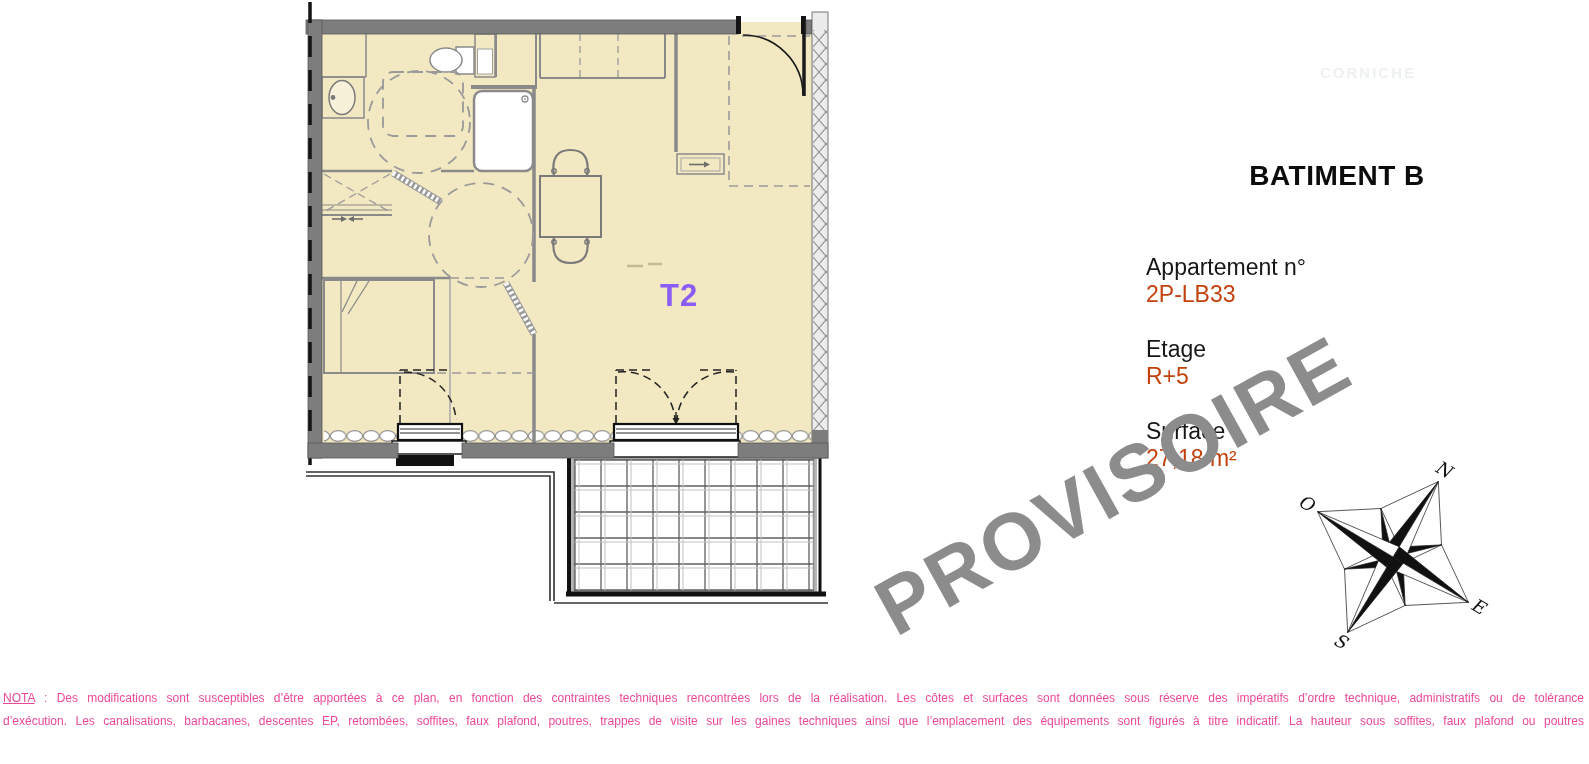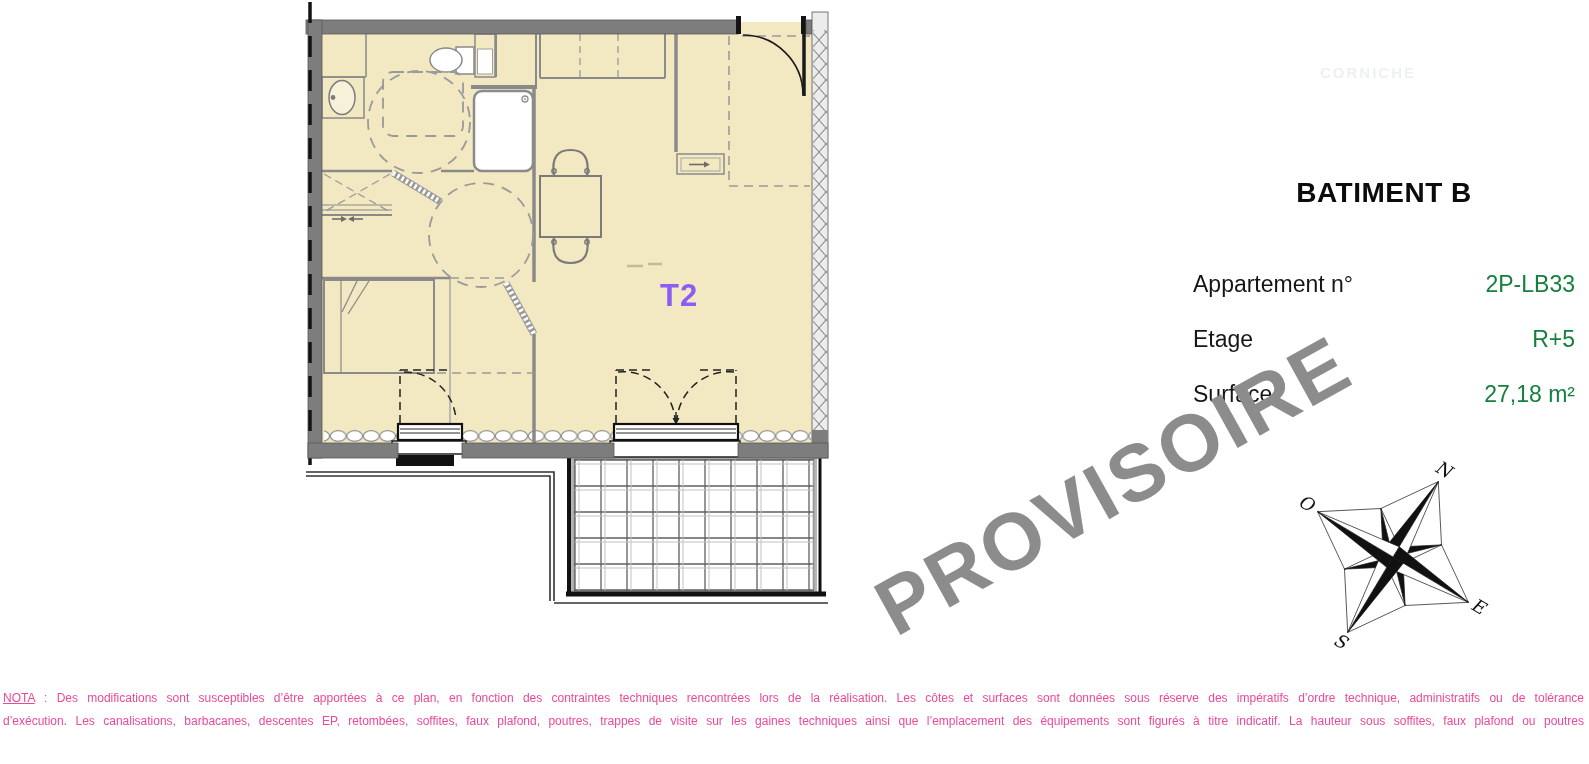--- a/index.html
+++ b/index.html
@@ -4,26 +4,26 @@
 <style>
   html,body{margin:0;padding:0;background:#fff;}
   body{width:1589px;height:764px;position:relative;overflow:hidden;
        font-family:"Liberation Sans", sans-serif;color:#111;}
   .stage{position:absolute;inset:0;}
   svg text{font-family:"DejaVu Serif", serif;}
   .unit-label{position:absolute;left:660px;top:278px;font-size:31px;font-weight:700;
               letter-spacing:1px;color:#8b5cf6;}
   .ghost-logo{position:absolute;left:1320px;top:64px;font-size:15px;font-weight:700;
               letter-spacing:2px;color:#eef1f1;}
-  .info-panel{position:absolute;left:1146px;top:177px;width:382px;margin-left:47px;}
+  .info-panel{position:absolute;left:1146px;top:160px;width:382px;}
   .info-title{text-align:center;font-size:28px;font-weight:700;letter-spacing:.5px;color:#0c0c0c;}
   .info-rows{margin-top:62px;}
-  .info-row{display:flex;justify-content:space-between;align-items:baseline;margin-bottom:28px;}
+  .info-row{display:flex;justify-content:space-between;align-items:baseline;margin-bottom:28px;flex-direction:column;}
   .info-row .lbl{font-size:23px;color:#161616;}
-  .info-row .val{font-size:23px;color:#15803d;text-align:right;}
+  .info-row .val{font-size:23px;color:#c2410c;text-align:right;}
   .watermark{position:absolute;left:905px;top:562px;transform-origin:0 100%;
              transform:rotate(-29deg);font-size:80px;font-weight:700;letter-spacing:3px;
              color:#8c8c8c;white-space:nowrap;}
   .nota{position:absolute;left:3px;right:5px;top:687px;font-size:12px;line-height:23px;color:#ec4899;}
   .nota .jline{height:23px;overflow:hidden;text-align:justify;text-align-last:justify;}
   .nota .lastline{height:23px;overflow:hidden;}
   .nota .u{text-decoration:underline;}
 </style>
 </head>
 <body>

